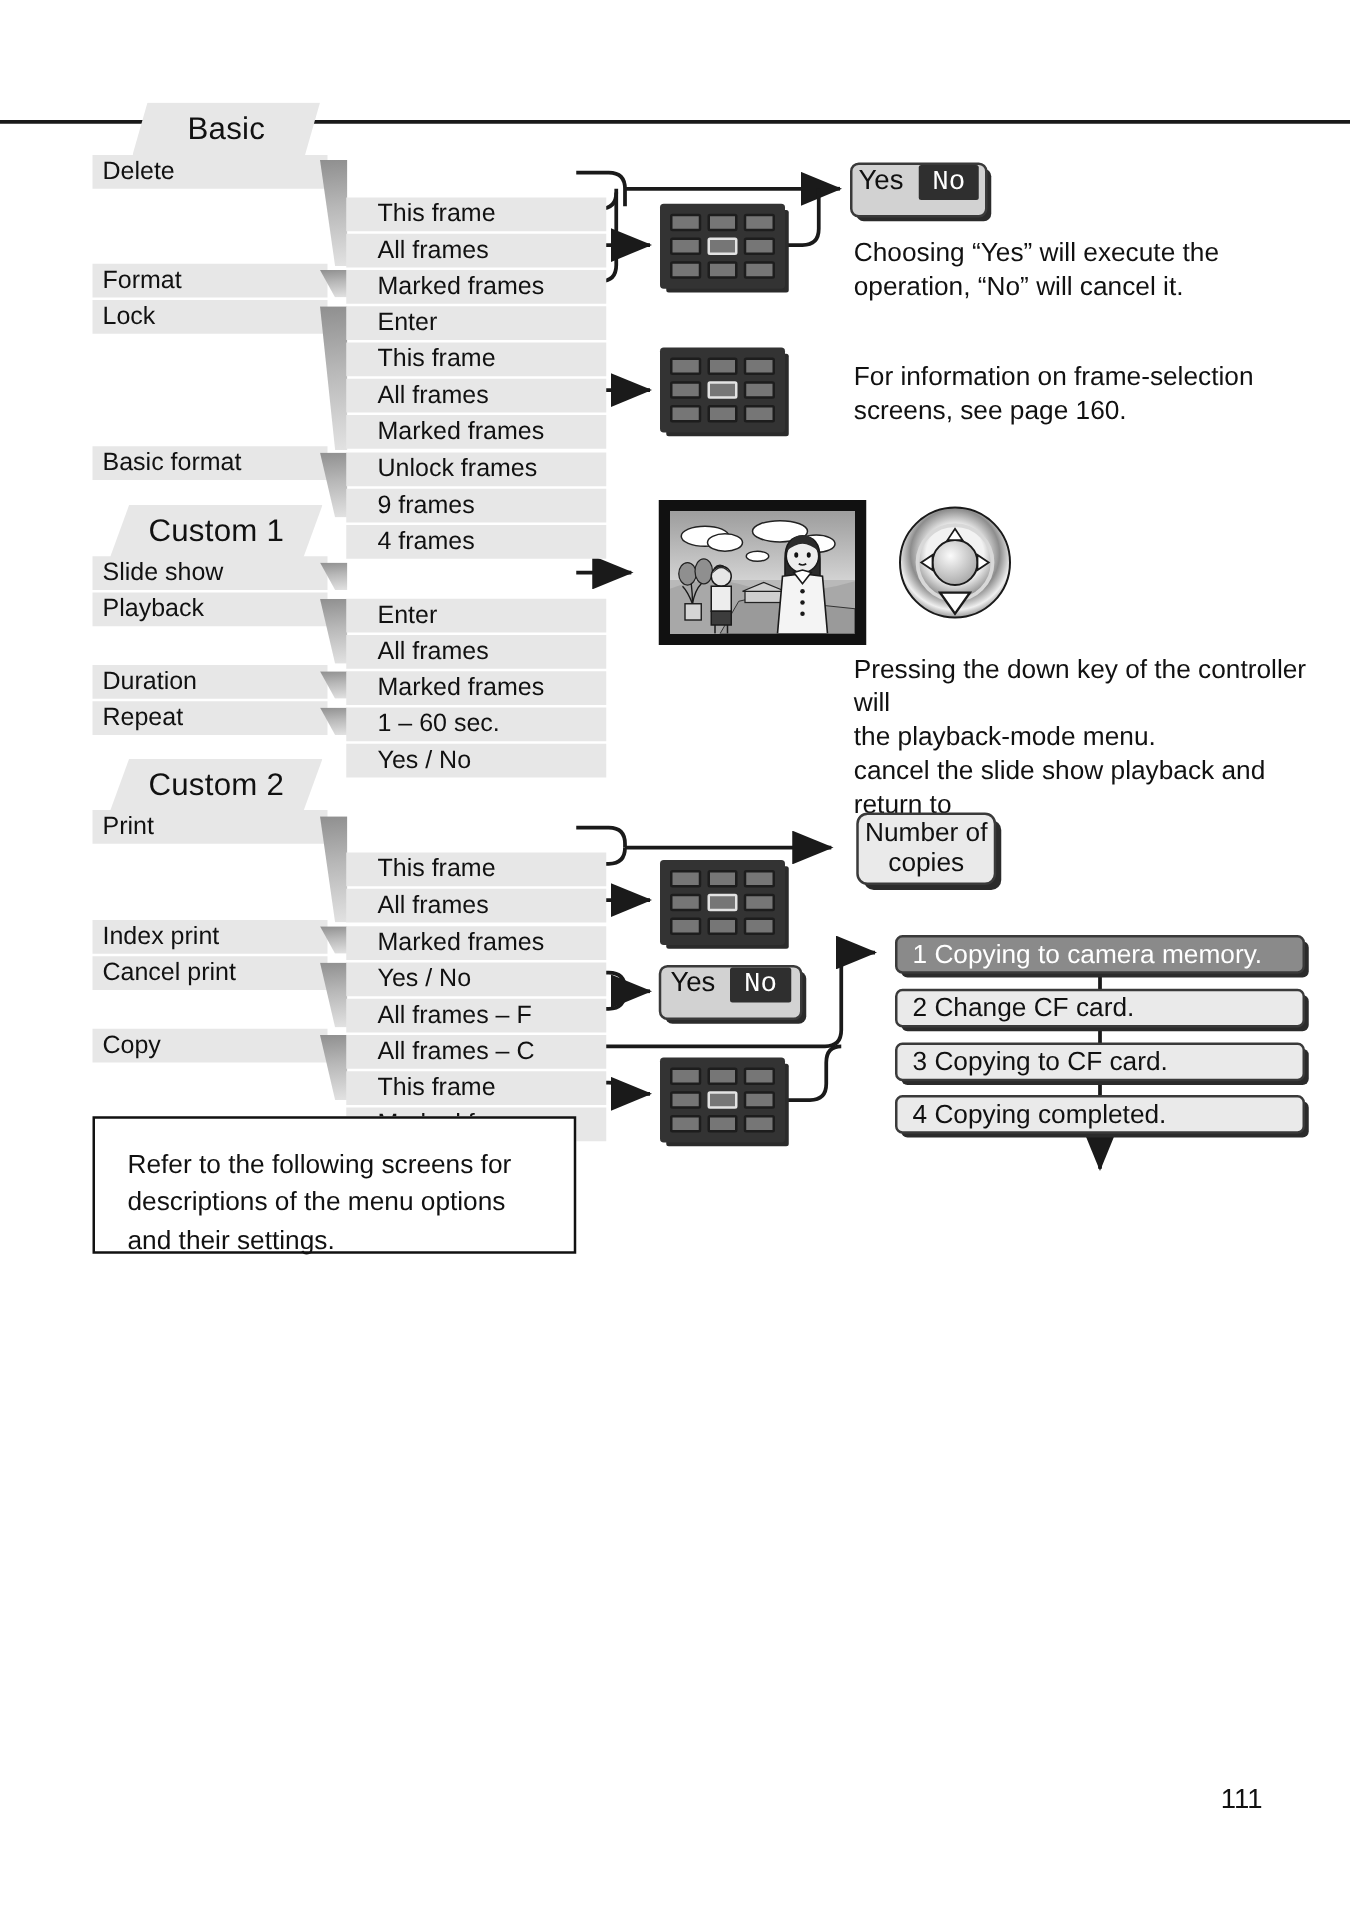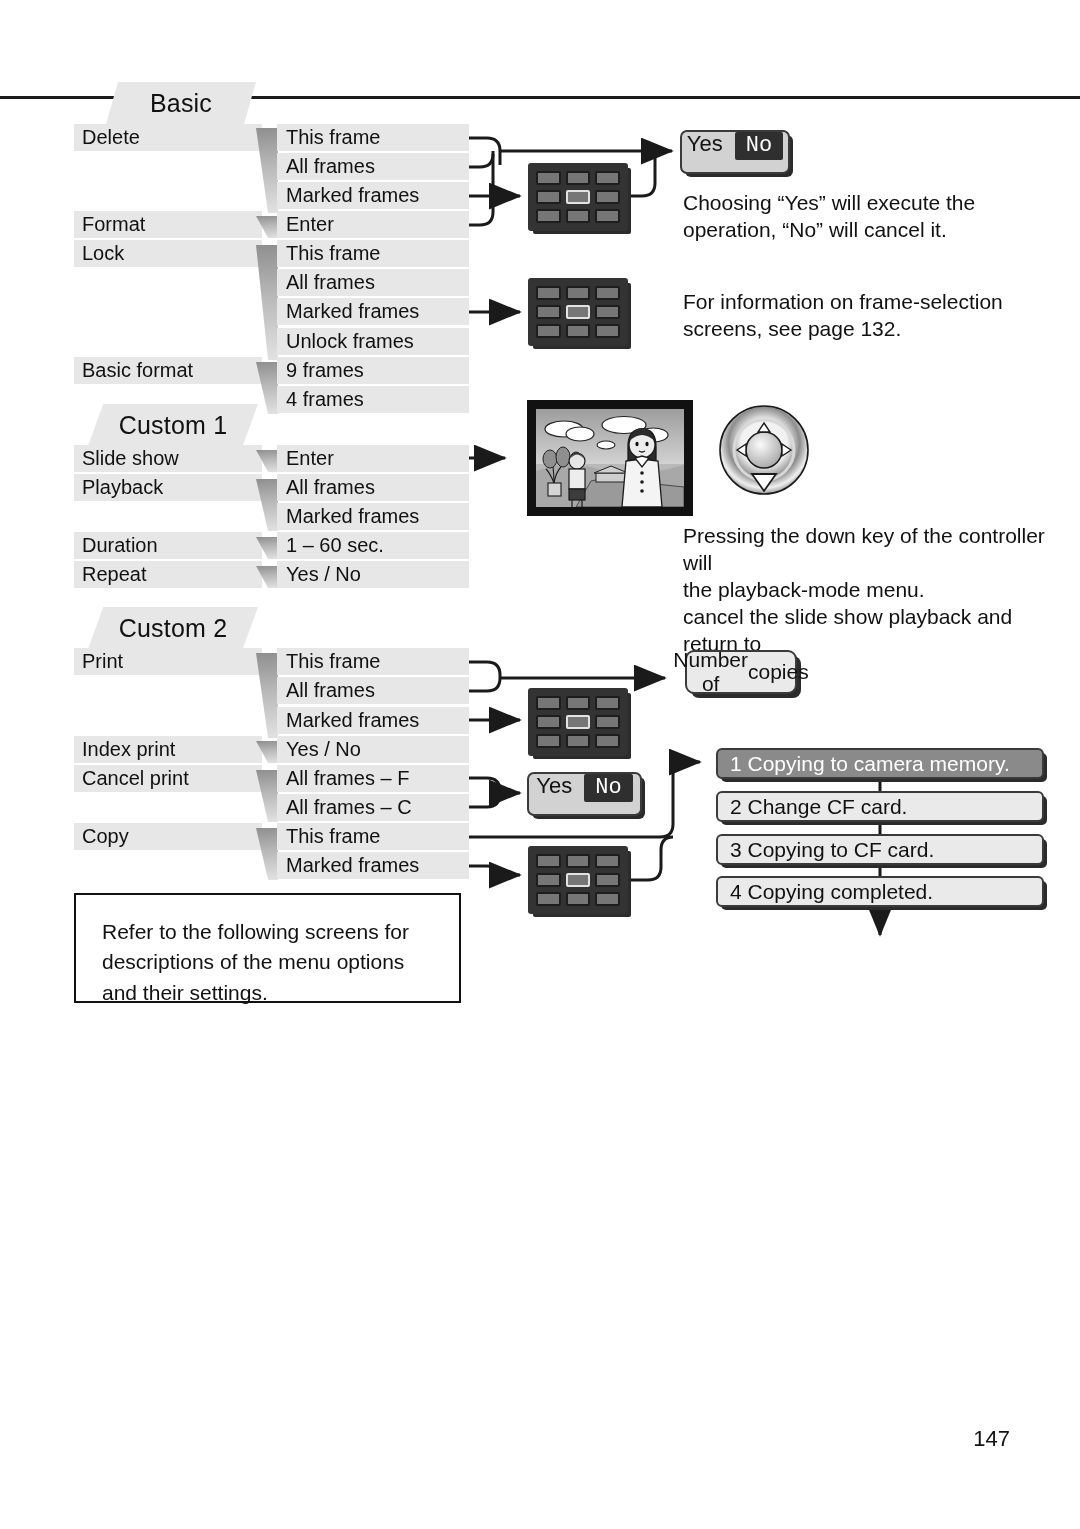--- a/index.html
+++ b/index.html
@@ -18,21 +18,21 @@
        clip-path:polygon(8% 0,100% 0,92% 100%,0 100%);}
   .tab.c1{left:88px;top:404px;width:170px;height:42px;
        clip-path:polygon(9% 0,100% 0,91% 100%,0 100%);}
   .tab.c2{left:88px;top:607px;width:170px;height:42px;
        clip-path:polygon(9% 0,100% 0,91% 100%,0 100%);text-align:center;}
 
   
   .row{position:absolute;background:#e7e7e7;height:27px;
        display:flex;align-items:center;font-size:20px;color:#111;}
   .row.lvl1{left:74px;width:180px;padding-left:8px;}
-  .row.lvl2{left:277px;width:183px;padding-left:9px;}
+  .row.lvl2{left:277px;width:183px;padding-left:25px;margin-top:34px;}
 
   
   .wedge{position:absolute;left:256px;width:22px;}
   .wedge i{display:block;width:100%;height:100%;
      background:linear-gradient(175deg,#8f8f8f 0%,#b8b8b8 45%,#e2e2e2 100%);
      clip-path:polygon(0 0,100% 0,100% 100%,55% 100%);}
 
   
   .box{position:absolute;box-sizing:border-box;display:flex;
        align-items:flex-start;justify-content:center;text-align:center;
@@ -232,21 +232,21 @@
     <span></span>
       <span class="sel"></span>
       <span></span>
     <span></span>
       <span></span>
       <span></span>
   </div>
 
   <div class="ftext" style="left:683px;top:289px;width:360px">
     <div>For information on frame-selection</div>
-    <div>screens, see page 132.</div>
+    <div>screens, see page 160.</div>
   </div>
 
   <div class="row lvl1" style="top:445px">
     <span>Slide show</span>
     </div>
   <div class="row lvl1" style="top:474px">
     <span>Playback</span>
     </div>
   <div class="row lvl1" style="top:532px">
     <span>Duration</span>
@@ -431,21 +431,21 @@
       <span></span>
       <span></span>
     <span></span>
       <span class="sel"></span>
       <span></span>
     <span></span>
       <span></span>
       <span></span>
   </div>
 
-  <div class="roundbox" style="left:685px;top:650px;width:112px;height:44px;flex-direction:row">
+  <div class="roundbox" style="left:685px;top:650px;width:112px;height:58px;flex-direction:column">
     <span>Number of</span>
     <span>copies</span>
   </div>
 
   <div class="box yesno" style="left:527px;top:772px;width:115px;height:44px">
     <span>Yes</span>
     <span class="no">No</span>
   </div>
 
   <div class="grid" style="left:528px;top:846px;width:100px;height:68px">
@@ -473,15 +473,15 @@
     <span>4 Copying completed.</span>
     </div>
 
 
   <div class="note" style="left:74px;top:893px;width:387px;height:110px">
     <div>Refer to the following screens for</div>
     <div>descriptions of the menu options</div>
     <div>and their settings.</div>
   </div>
 
-  <div class="pageno">147</div>
+  <div class="pageno">111</div>
 
 </div>
 
 </body></html>

